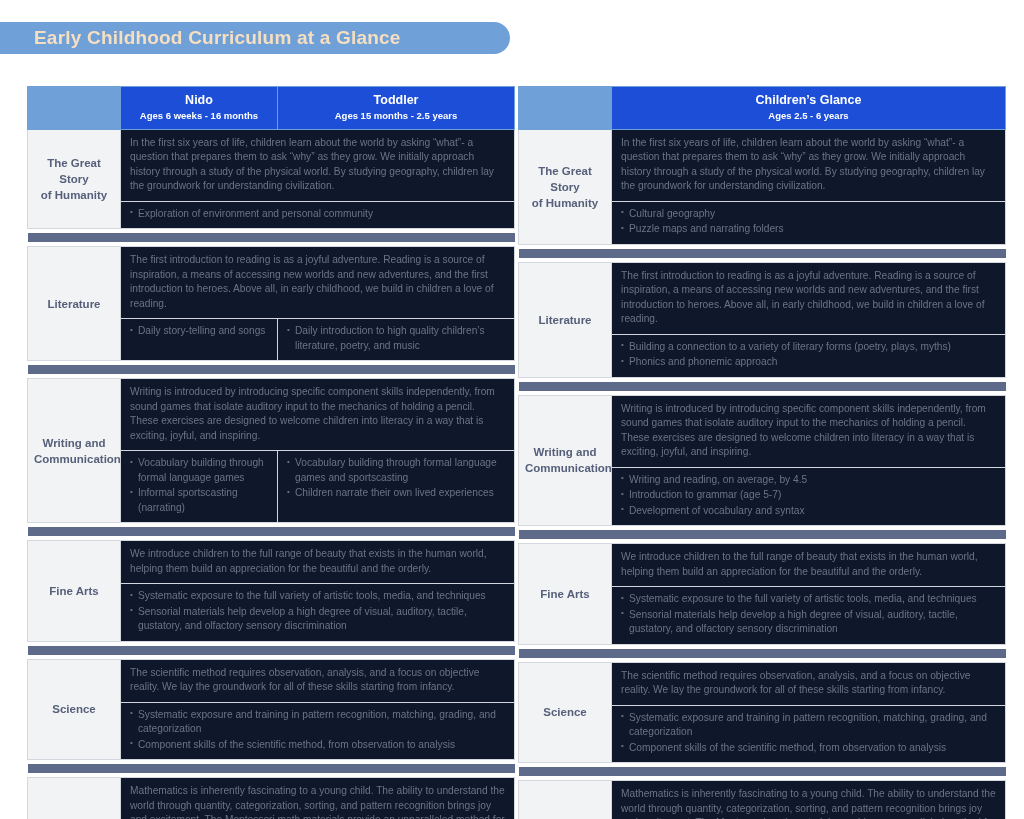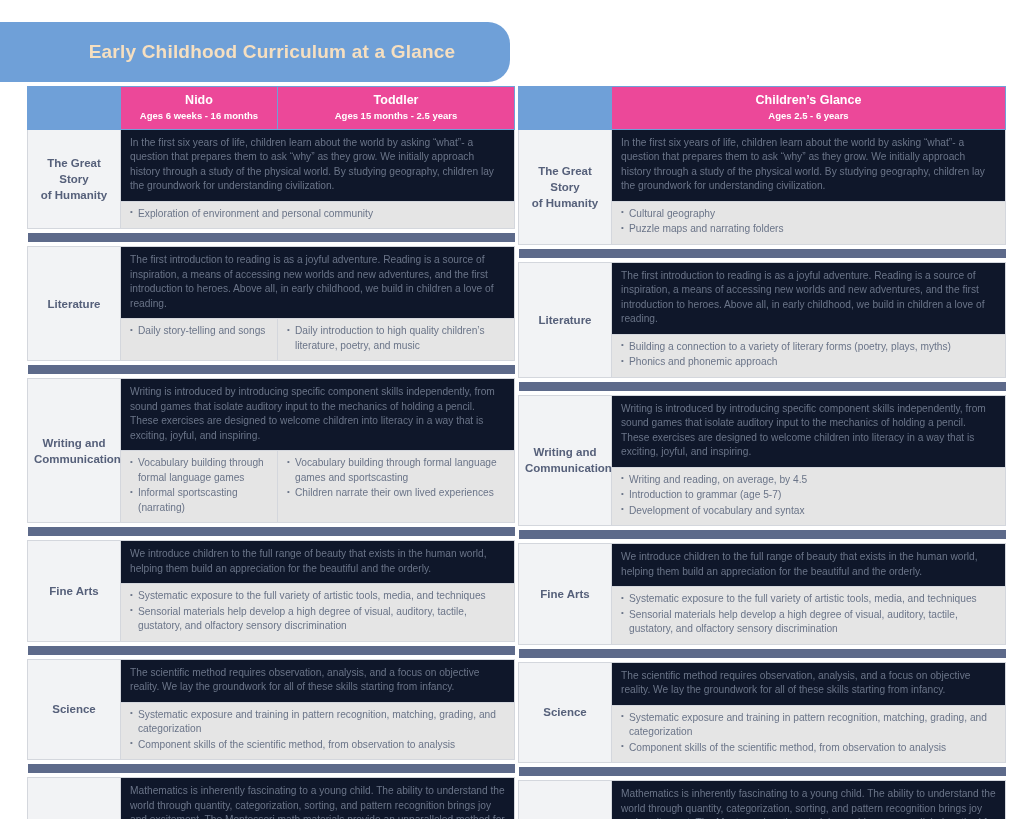--- a/index.html
+++ b/index.html
@@ -16,26 +16,25 @@
     overflow: hidden;
     position: relative;
   }
 
   
   .banner {
     position: absolute;
     left: 0;
     top: 22px;
     width: 510px;
-    height: 60px;
+    height: 32px;
     background: #6fa0d8;
     border-radius: 0 22px 22px 0;
     display: flex;
     align-items: center;
-    justify-content: center;
   }
   .banner-title {
     margin-left: 34px;
     color: #f6dfc0;
     font-size: 19px;
     font-weight: bold;
     letter-spacing: 0.2px;
     white-space: nowrap;
   }
 
@@ -65,21 +64,21 @@
     table-layout: fixed;
     background: #ffffff;
   }
 
   
   .hdr-corner {
     background: #6fa0d8;
     border: 1px solid #6fa0d8;
   }
   .hdr-cell {
-    background: #ec4899;
+    background: #1d4ed8;
     border: 1px solid #6fa0d8;
     border-left: 1px solid #8db7e2;
     text-align: center;
     color: #ffffff;
     padding: 6px 4px 7px 4px;
     vertical-align: middle;
   }
   .hdr-name {
     font-size: 12.5px;
     font-weight: bold;
@@ -111,21 +110,21 @@
     border: 1px solid #d4d7dd;
     padding: 6px 9px 7px 9px;
     vertical-align: top;
     font-size: 10.2px;
     line-height: 1.42;
     color: #6a7488;
   }
 
   
   .bul-cell {
-    background: #e5e5e5;
+    background: #0f172a;
     border: 1px solid #d4d7dd;
     padding: 5px 9px 6px 9px;
     vertical-align: top;
     font-size: 10.2px;
     line-height: 1.42;
     color: #6a7488;
   }
   .bul-cell ul {
     margin: 0;
     padding: 0;

